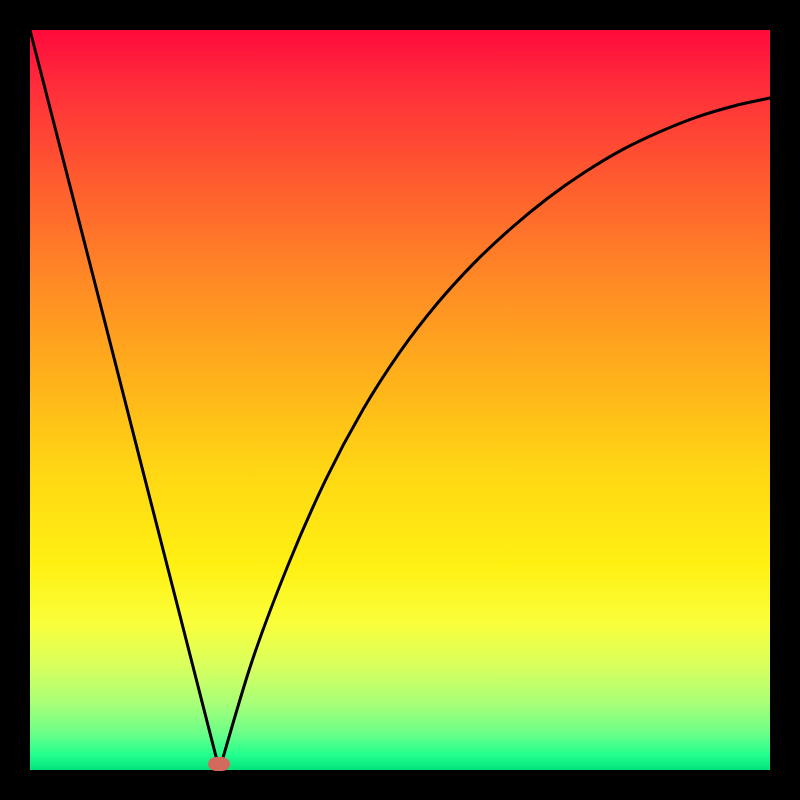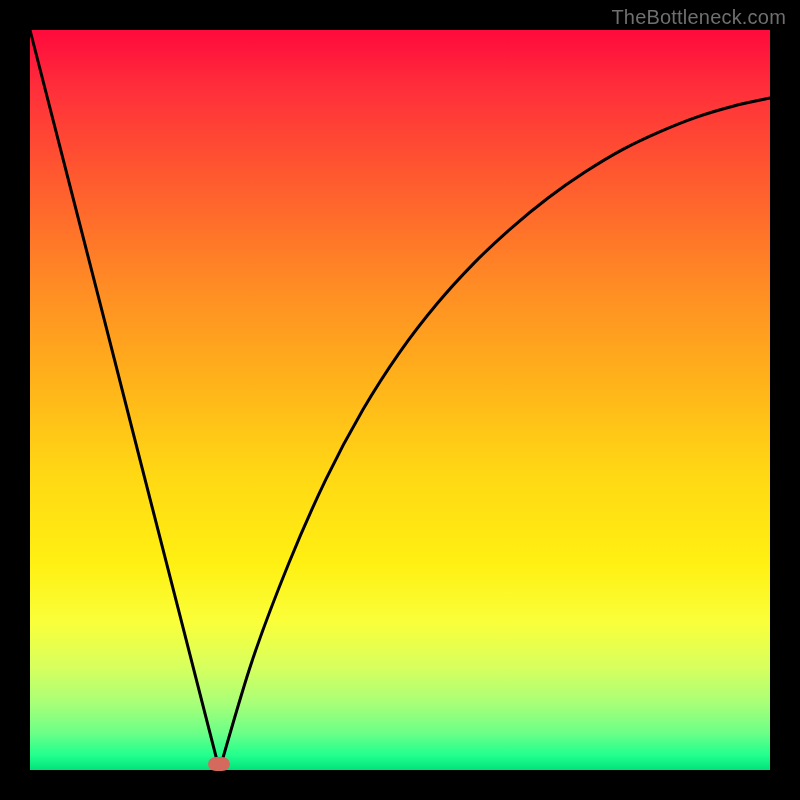--- a/index.html
+++ b/index.html
@@ -75,15 +75,14 @@
   <div class="plot-area">
 
     <svg class="curve" viewBox="0 0 740 740" preserveAspectRatio="none">
       <path fill="none" stroke="#000" stroke-width="3" stroke-linejoin="round" stroke-linecap="round" d="M 0.00 0.00 L 37.00 144.30 L 74.00 288.60 L 111.00 433.64 L 148.00 577.94 L 189.44 740.00 C 194.87 721.87, 210.41 665.75, 222.00 631.22 C 233.59 596.69, 246.67 563.14, 259.00 532.80 C 271.33 502.46, 283.67 474.71, 296.00 449.18 C 308.33 423.65, 320.67 400.83, 333.00 379.62 C 345.33 358.41, 357.67 339.54, 370.00 321.90 C 382.33 304.26, 394.67 288.60, 407.00 273.80 C 419.33 259.00, 431.67 245.68, 444.00 233.10 C 456.33 220.52, 468.67 209.17, 481.00 198.32 C 493.33 187.47, 505.67 177.35, 518.00 167.98 C 530.33 158.61, 542.67 150.10, 555.00 142.08 C 567.33 134.06, 579.67 126.54, 592.00 119.88 C 604.33 113.22, 616.67 107.55, 629.00 102.12 C 641.33 96.69, 653.67 91.64, 666.00 87.32 C 678.33 83.00, 690.67 79.43, 703.00 76.22 C 715.33 73.01, 733.83 69.44, 740.00 68.08"></path>
     </svg>
 
     <div class="marker" style="left: 189.44px; top: 734.08px; background: rgb(212, 106, 94);"></div>
 
   </div>
 
-  <div class="watermark">TheBottleneck.com</div>
 
 </div>
 
 </body></html>

